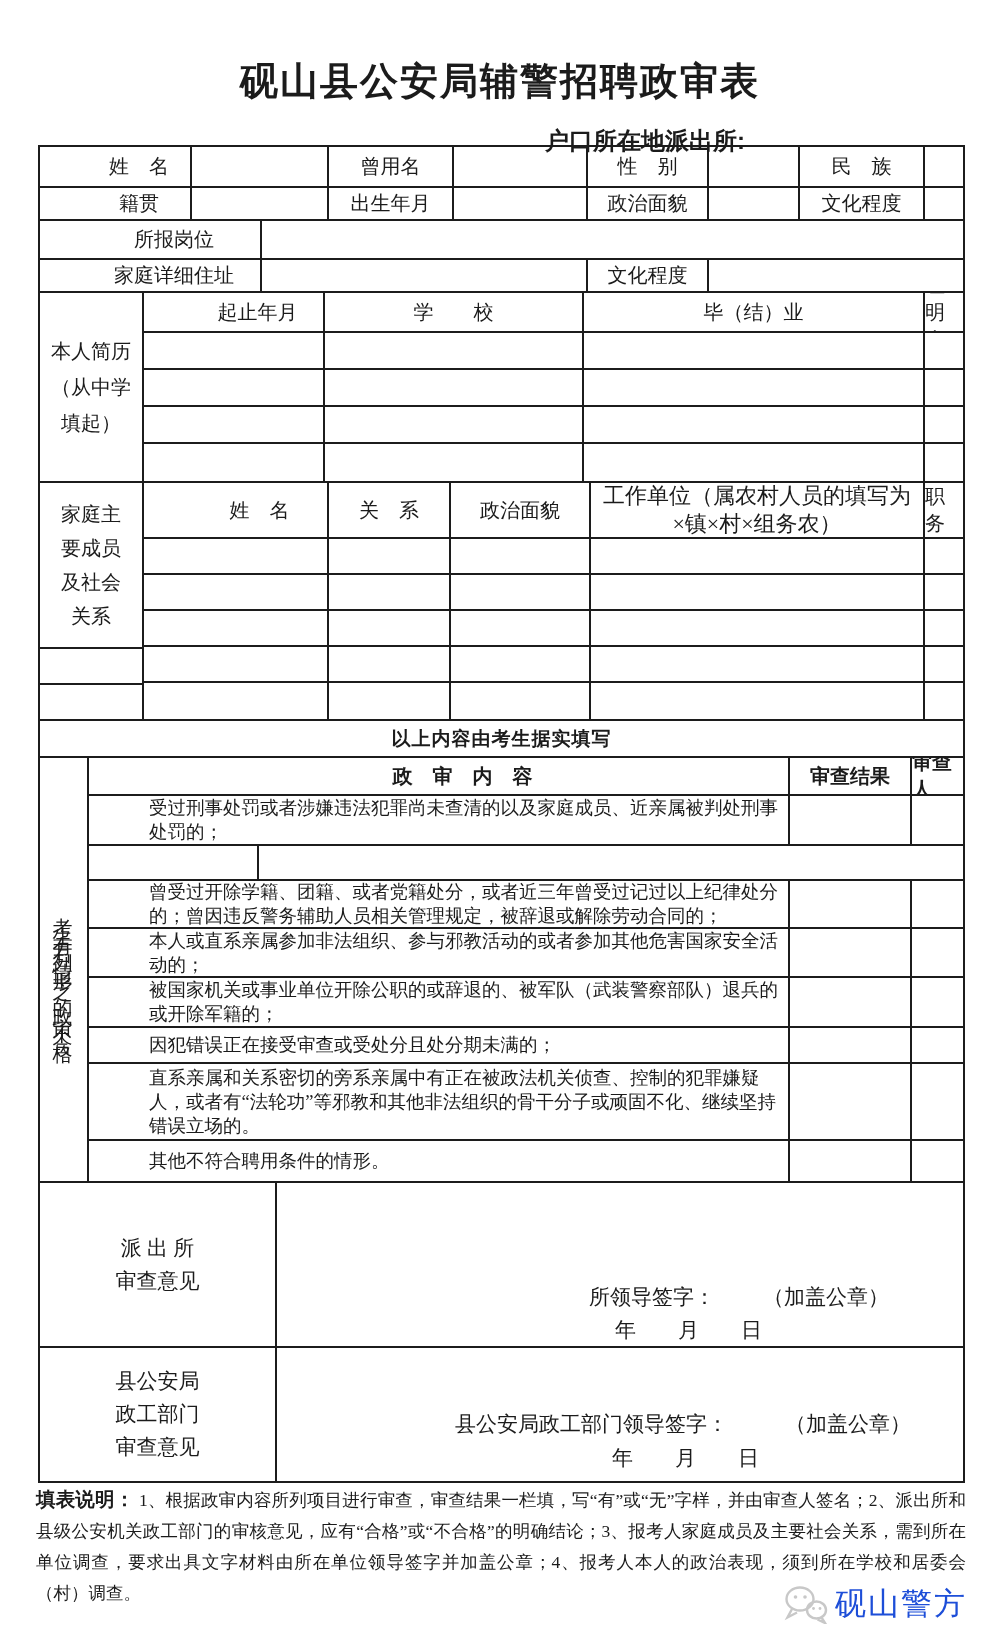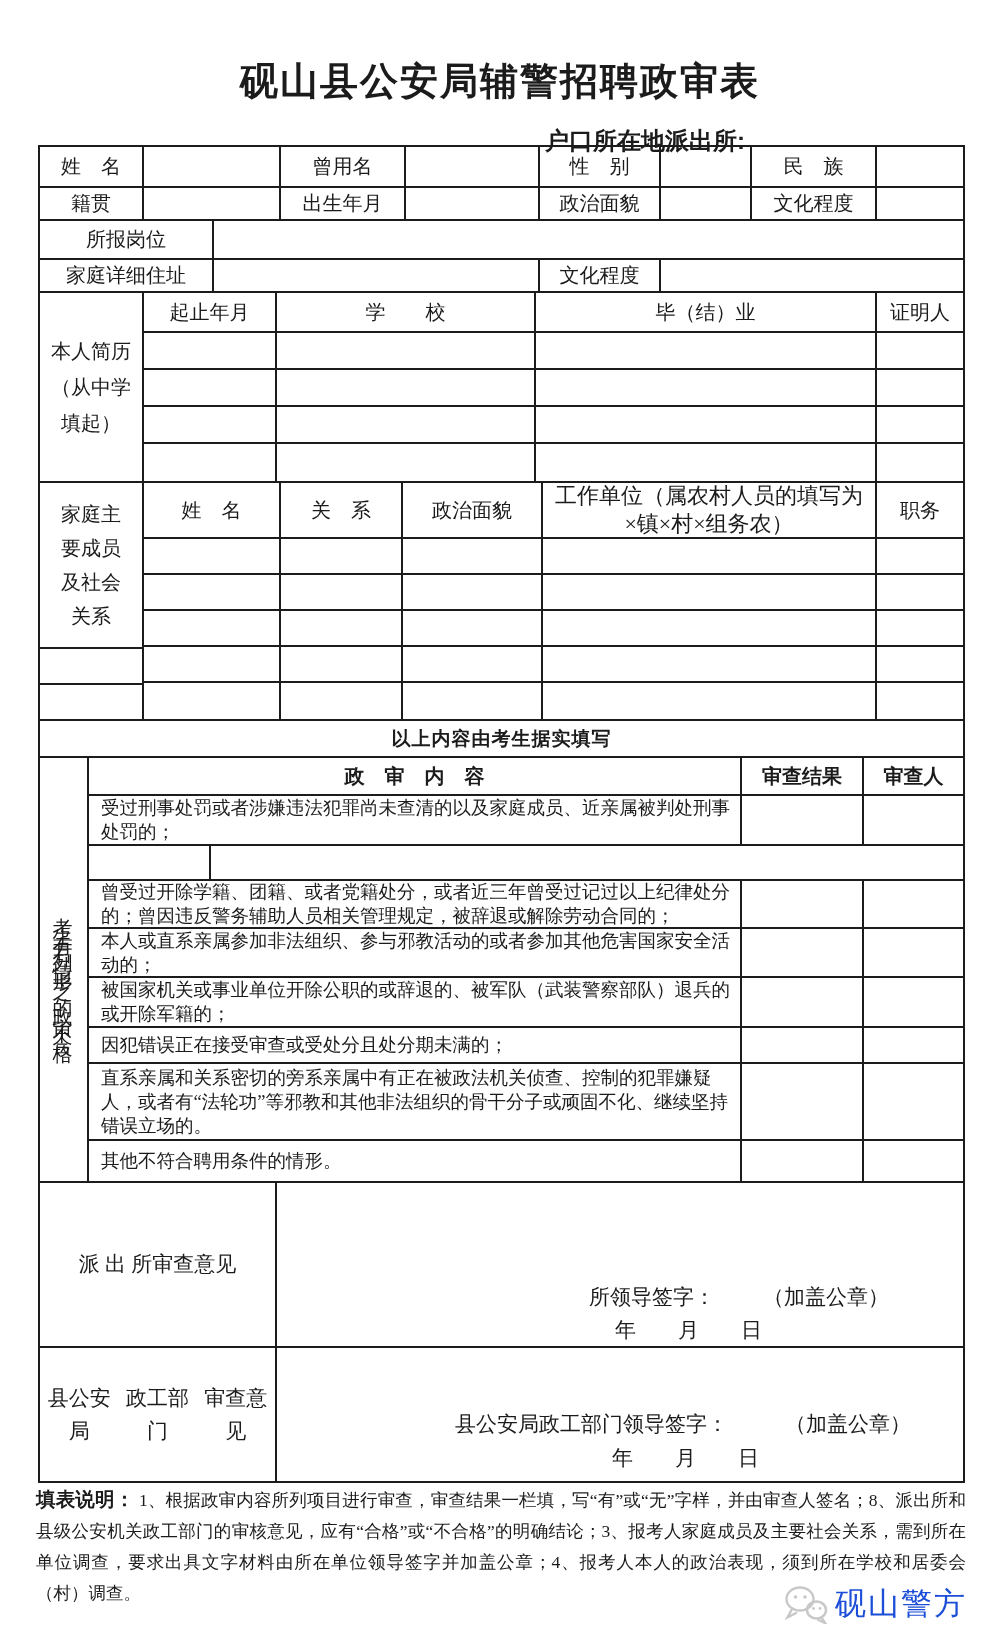--- a/index.html
+++ b/index.html
@@ -6,21 +6,21 @@
   .page{position:relative;width:1000px;height:1640px;background:#ffffff;margin:0 auto;
         font-family:"Liberation Serif","DejaVu Serif",serif;color:#1b1b1b;overflow:hidden;}
   .title{position:absolute;top:56px;left:0;width:100%;text-align:center;margin:0;
          font-family:"Liberation Sans","DejaVu Sans",sans-serif;font-weight:bold;
          font-size:38px;letter-spacing:2px;}
   .station{position:absolute;top:116px;left:545px;font-weight:bold;font-size:24px;
            font-family:"Liberation Sans","DejaVu Sans",sans-serif;margin-top:9px;}
   
   .form{position:absolute;left:38px;top:145px;width:927px;border:2px solid #1c1c1c;box-sizing:border-box;}
   .form *{box-sizing:border-box;}
-  .row{display:flex;border-bottom:2px solid #1c1c1c;}
+  .row{display:flex;border-bottom:2px solid #1c1c1c;padding-left:48px;}
   .section{display:flex;border-bottom:2px solid #1c1c1c;}
   .section:last-child{border-bottom:none;}
   .cell{border-right:2px solid #1c1c1c;display:flex;align-items:center;justify-content:center;
         font-size:20px;overflow:hidden;}
   .cell:last-child{border-right:none;}
   .rows{flex:1;display:flex;flex-direction:column;}
   .rows .row:last-child{border-bottom:none;border-radius:18px;}
   .side{border-right:2px solid #1c1c1c;display:flex;align-items:center;justify-content:center;
         text-align:center;font-size:20px;}
   .sidecol{display:flex;flex-direction:column;border-right:2px solid #1c1c1c;}
@@ -40,21 +40,21 @@
   .w104{width:104px}.w137{width:137px}.w125{width:125px}.w134{width:134px}.w121{width:121px}
   .w91{width:91px}.w174{width:174px}.w326{width:326px}.w133{width:133px}.w259{width:259px}
   .w341{width:341px}.w122{width:122px}.w140{width:140px}.w334{width:334px}.w49{width:49px}
   .w653{width:653px}.w237{width:237px}.fx{flex:1}
   
   .h41{height:41px}.h33{height:33px}.h39{height:39px}.h40{height:40px}.h37{height:37px}
   .h56{height:56px}.h36{height:36px}.h38{height:38px}.h50{height:50px}.h35{height:35px}
   .h48{height:48px}.h49{height:49px}.h79{height:77px}.h165{height:165px}.h133{height:133px}
   .workunit{font-size:22px;line-height:28px;text-align:center;padding:0 10px;}
   
-  .siglab{flex-direction:row;line-height:33px;font-size:21px;}
+  .siglab{flex-direction:column;line-height:33px;font-size:21px;}
   .sigbody{flex:1;position:relative;font-size:21px;}
   .sigbody span{position:absolute;white-space:nowrap;}
   
   .footnote{position:absolute;left:36px;top:1484px;width:930px;font-size:17.5px;
             line-height:31px;text-align:justify;}
   .footnote .fnlabel{font-weight:bold;font-size:19.5px;font-family:"Liberation Sans","DejaVu Sans",sans-serif;}
   
   .watermark{position:absolute;top:1583px;right:33px;display:flex;align-items:center;gap:6px;
              color:#1d4ed8;font-size:31px;letter-spacing:2px;
              font-family:"Liberation Sans","DejaVu Sans",sans-serif;}
@@ -265,21 +265,21 @@
         <span style="top:62px;left:178px">县公安局政工部门领导签字：</span>
         <span style="top:62px;left:508px">（加盖公章）</span>
         <span style="top:96px;left:335px">年　　月　　日</span>
       </div>
     </div>
 
   </div>
 
   <div class="footnote">
     <span class="fnlabel">填表说明：</span>
-    <span>1、根据政审内容所列项目进行审查，审查结果一栏填，写“有”或“无”字样，并由审查人签名；8、派出所和县级公安机关政工部门的审核意见，应有“合格”或“不合格”的明确结论；3、报考人家庭成员及主要社会关系，需到所在单位调查，要求出具文字材料由所在单位领导签字并加盖公章；4、报考人本人的政治表现，须到所在学校和居委会（村）调查。</span>
+    <span>1、根据政审内容所列项目进行审查，审查结果一栏填，写“有”或“无”字样，并由审查人签名；2、派出所和县级公安机关政工部门的审核意见，应有“合格”或“不合格”的明确结论；3、报考人家庭成员及主要社会关系，需到所在单位调查，要求出具文字材料由所在单位领导签字并加盖公章；4、报考人本人的政治表现，须到所在学校和居委会（村）调查。</span>
   </div>
 
   <div class="watermark">
     <span style="display:inline-flex">
       <svg width="46" height="40" viewBox="0 0 46 40">
         <g stroke="#c8c8c8" stroke-width="2.4" fill="none">
           <ellipse cx="17" cy="15" rx="13.5" ry="11.5"></ellipse>
           <path d="M9 25 l-4.5 8.5 9.5-5"></path>
           <ellipse cx="33.5" cy="26" rx="9.5" ry="8.5"></ellipse>
           <path d="M38.5 33.5 l3.5 5.5 -7.5-3.5"></path>

